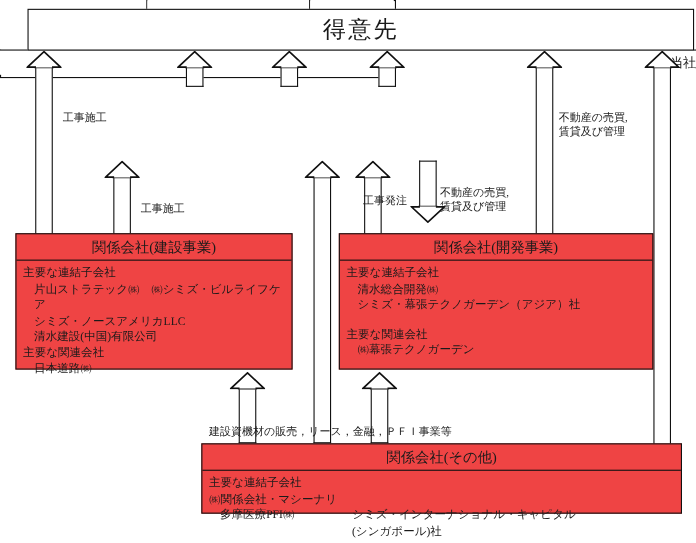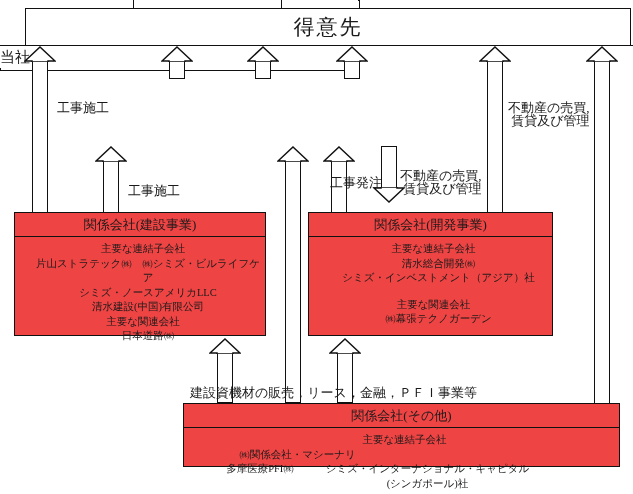--- a/index.html
+++ b/index.html
@@ -56,41 +56,40 @@
     font-size:10px;
   }
   .seg-eng-top{
     font-family:"DejaVu Sans","Liberation Sans",sans-serif;
     font-size:9px;line-height:12px;white-space:nowrap;
   }
   .seg-eng-bot{font-size:13px;line-height:15px;}
   #company-row{
     position:absolute;left:0;top:45px;width:100%;height:22px;
     border-top:1.5px solid #111;
-    display:flex;align-items:center;justify-content:flex-start;
-    font-size:15px;background:#fff;
+    display:flex;align-items:center;justify-content:flex-end;
+    font-size:12px;background:#fff;
   }
   
   .panel{position:absolute;box-sizing:border-box;border:1.5px solid #111;background:#ef4444;z-index:5;}
   .panel-head{
     box-sizing:border-box;
     border-bottom:1.5px solid #111;
     display:flex;align-items:center;justify-content:center;
     font-size:13px;height:24px;
   }
   .panel-body{
     padding:5px 0 0 6px;
     font-size:10.5px;
     line-height:14.5px;
-    text-align:center;
   }
   .ind{padding-left:10px;}
   .sp{height:12px;}
   #aff-construction{left:14px;top:212px;width:252px;height:124px;}
-  #aff-development{left:308px;top:212px;width:245px;height:124px;}
+  #aff-development{left:308px;top:212px;width:286px;height:124px;}
   #aff-other{left:183px;top:403px;width:437px;height:64px;}
   #aff-other .panel-body{font-size:10.5px;}
   .cols{display:flex;}
   .c1{width:120px;}
   .c2{width:215px;}
   .c3{width:auto;}
   
   .vline{
     position:absolute;
     border-left:1.5px solid #111;
@@ -101,27 +100,26 @@
   }
   .vline.closed-bottom{border-bottom:1.5px solid #111;}
   .vline.closed-top{border-top:1.5px solid #111;}
   .arrow-up,.arrow-dn{
     position:absolute;
     z-index:3;
   }
   .arrow-up svg,.arrow-dn svg{display:block;}
   .lbl{
     position:absolute;
-    font-size:13px;
+    font-size:10px;
     line-height:13px;
     color:#1a1a1a;
     white-space:nowrap;
     z-index:7;
     background:transparent;
-    text-align:right;
   }
 </style>
 </head>
 <body>
 
 <div id="stage">
 
   <div class="box ctr" id="customers">
     <span>得意先</span>
   </div>
@@ -240,21 +238,21 @@
       <div>主要な関連会社</div>
       <div class="ind">日本道路㈱</div>
     </div>
   </div>
 
   <div class="panel" id="aff-development">
     <div class="panel-head">関係会社(開発事業)</div>
     <div class="panel-body">
       <div>主要な連結子会社</div>
       <div class="ind">清水総合開発㈱</div>
-      <div class="ind">シミズ・インベストメント（アジア）社</div>
+      <div class="ind">シミズ・幕張テクノガーデン（アジア）社</div>
       <div class="sp"></div>
       <div>主要な関連会社</div>
       <div class="ind">㈱幕張テクノガーデン</div>
     </div>
   </div>
 
   <div class="panel" id="aff-other">
     <div class="panel-head">関係会社(その他)</div>
     <div class="panel-body">
       <div>主要な連結子会社</div>

